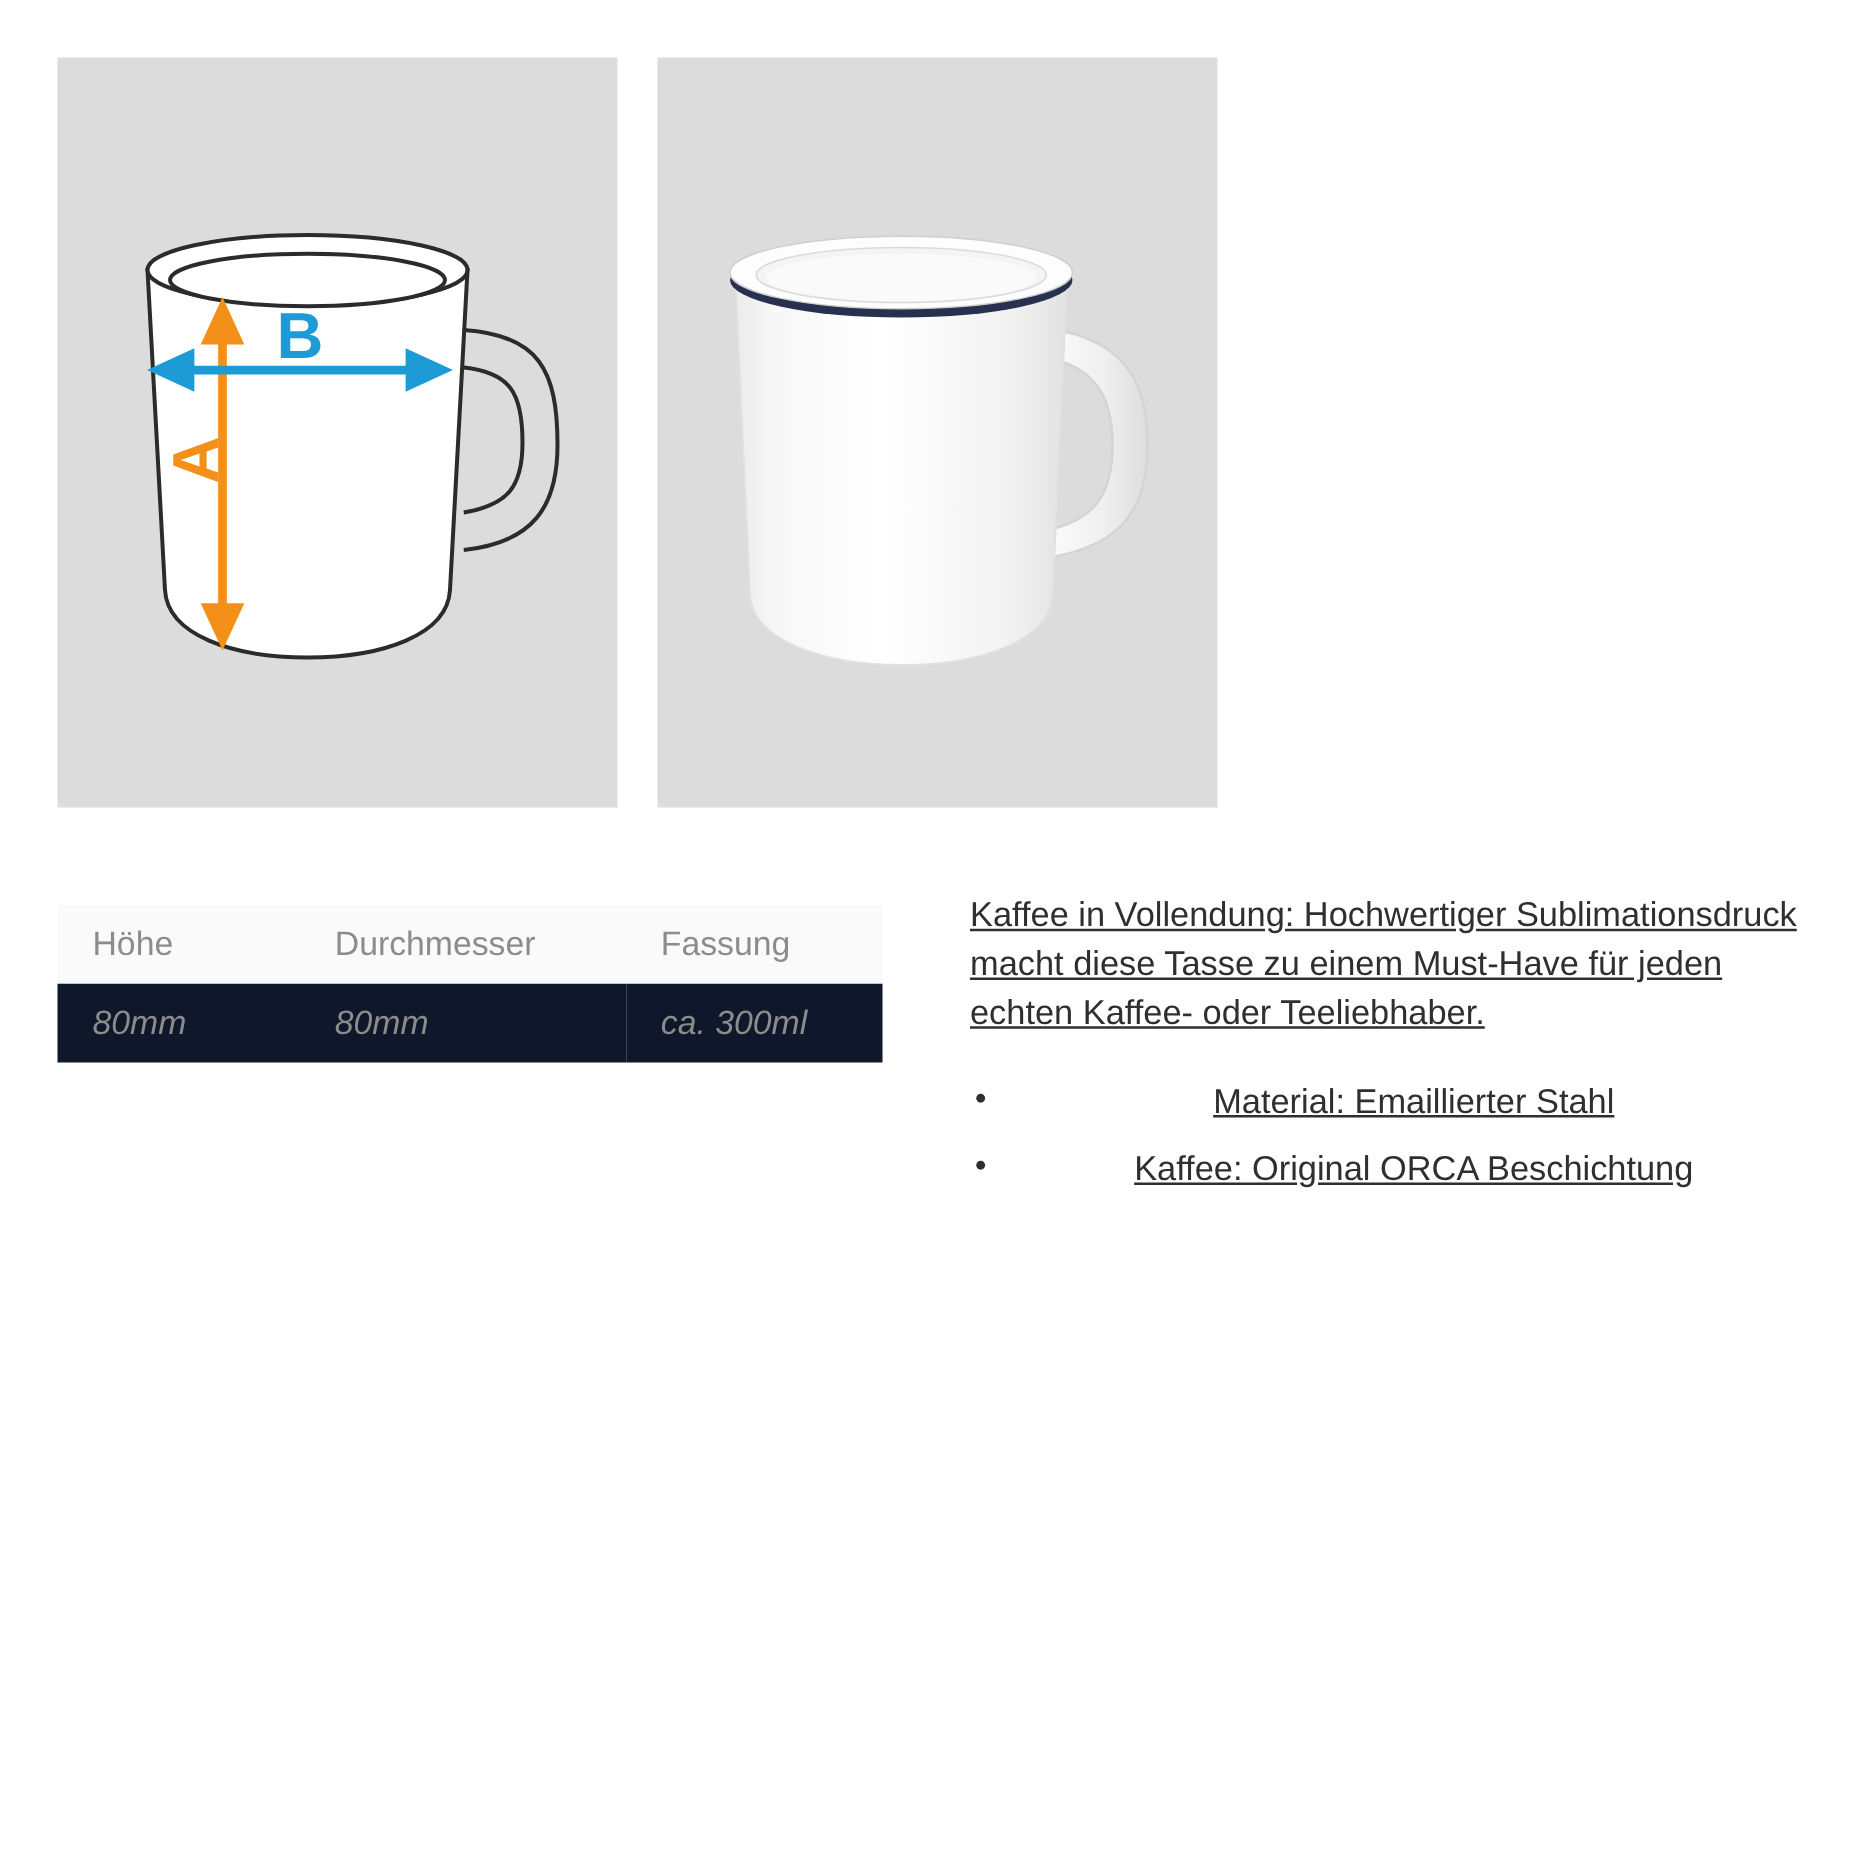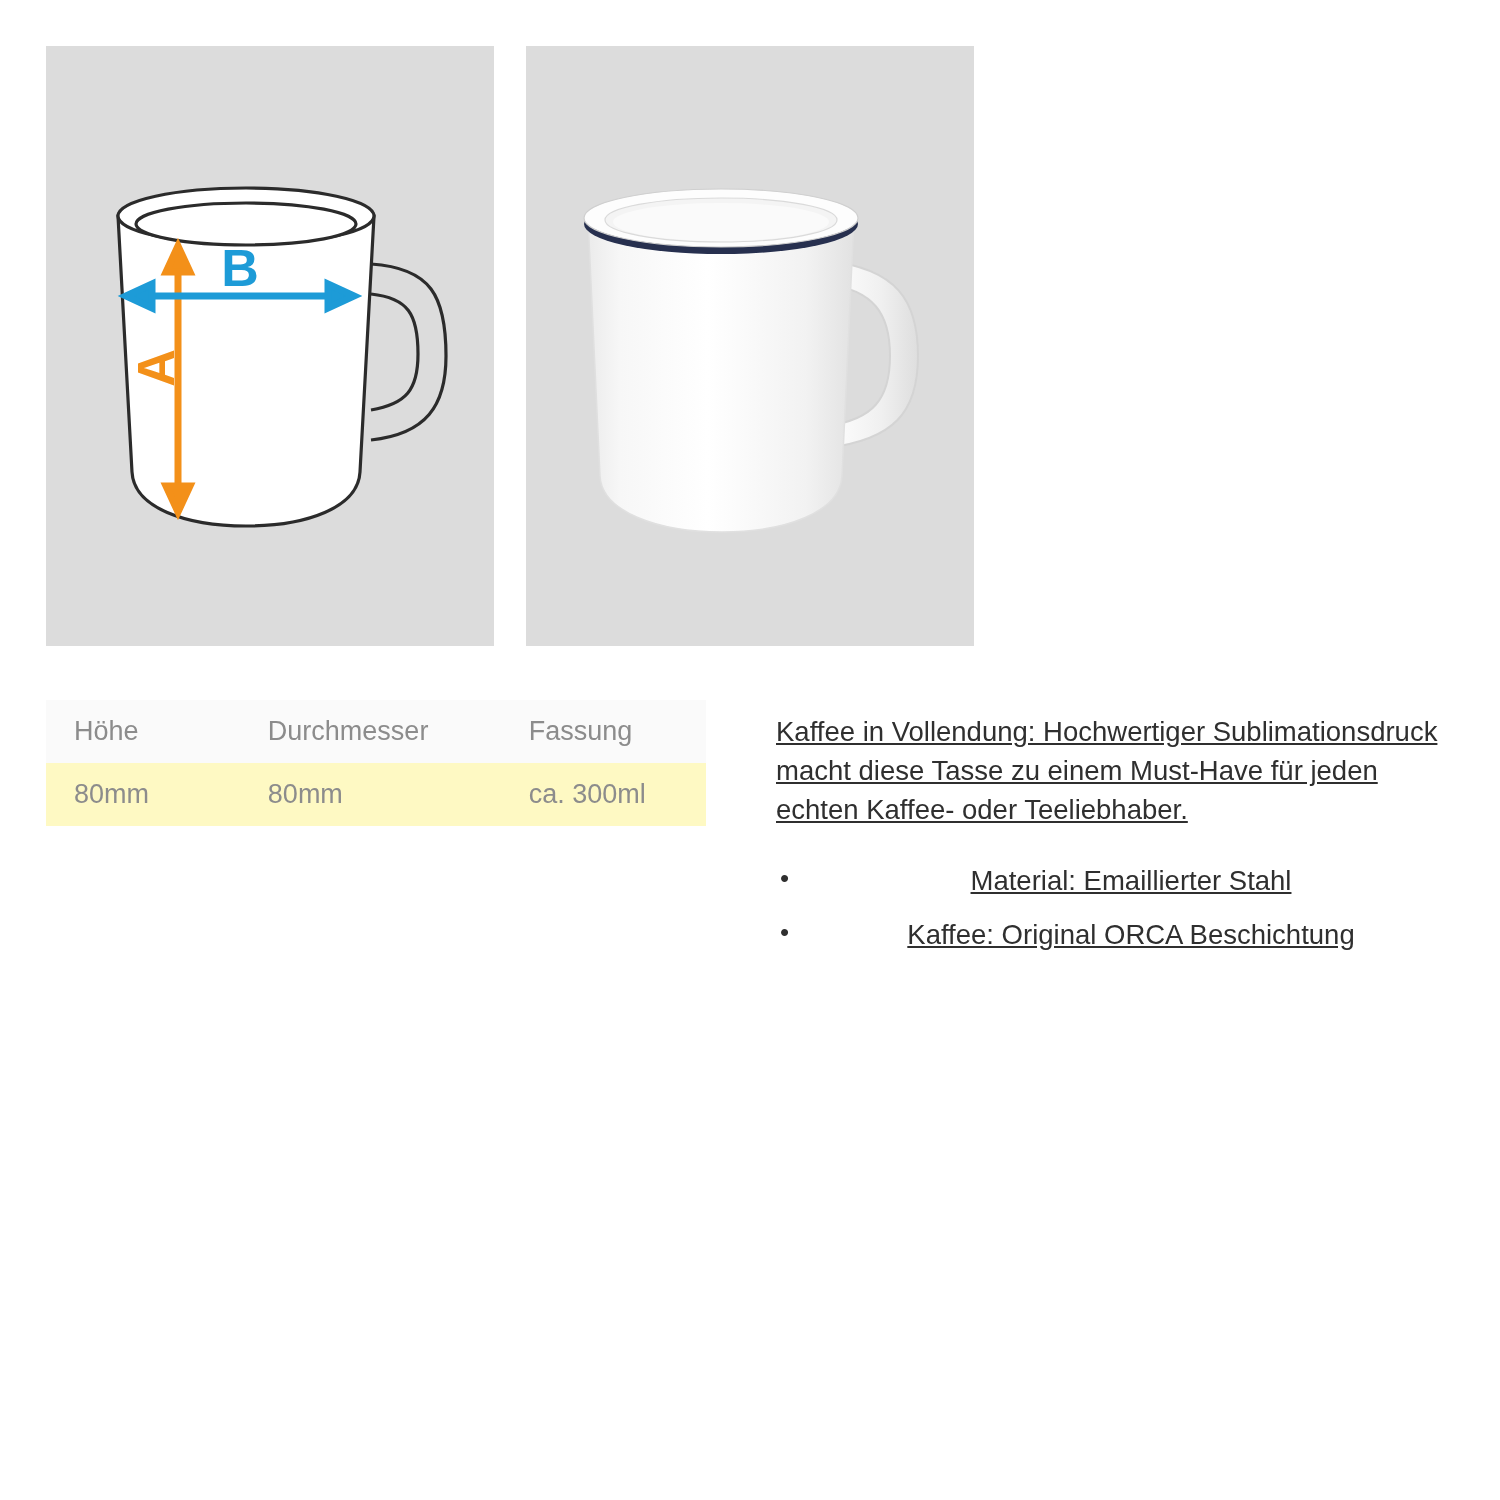--- a/index.html
+++ b/index.html
@@ -46,36 +46,37 @@
     left: 0;
     top: 0;
     width: 448px;
     height: 600px;
   }
 
   
   .spec-table {
     position: absolute;
     left: 46px;
-    top: 700px;
+    top: 724px;
     width: 660px;
     border-collapse: collapse;
     font-size: 27px;
   }
   .spec-table td {
     padding: 16px 0 16px 28px;
     color: #8c8c8c;
     font-weight: 400;
     white-space: nowrap;
   }
   .spec-table tr.head td {
     background: #fafafa;
   }
   .spec-table tr.vals td {
-    background: #fef9c3;
+    background: #0f172a;
+    font-style: italic;
   }
   .col-1 { width: 200px; }
   .col-2 { width: 260px; }
   .col-3 { width: 200px; }
 
   
   .desc {
     position: absolute;
     left: 776px;
     top: 712px;

